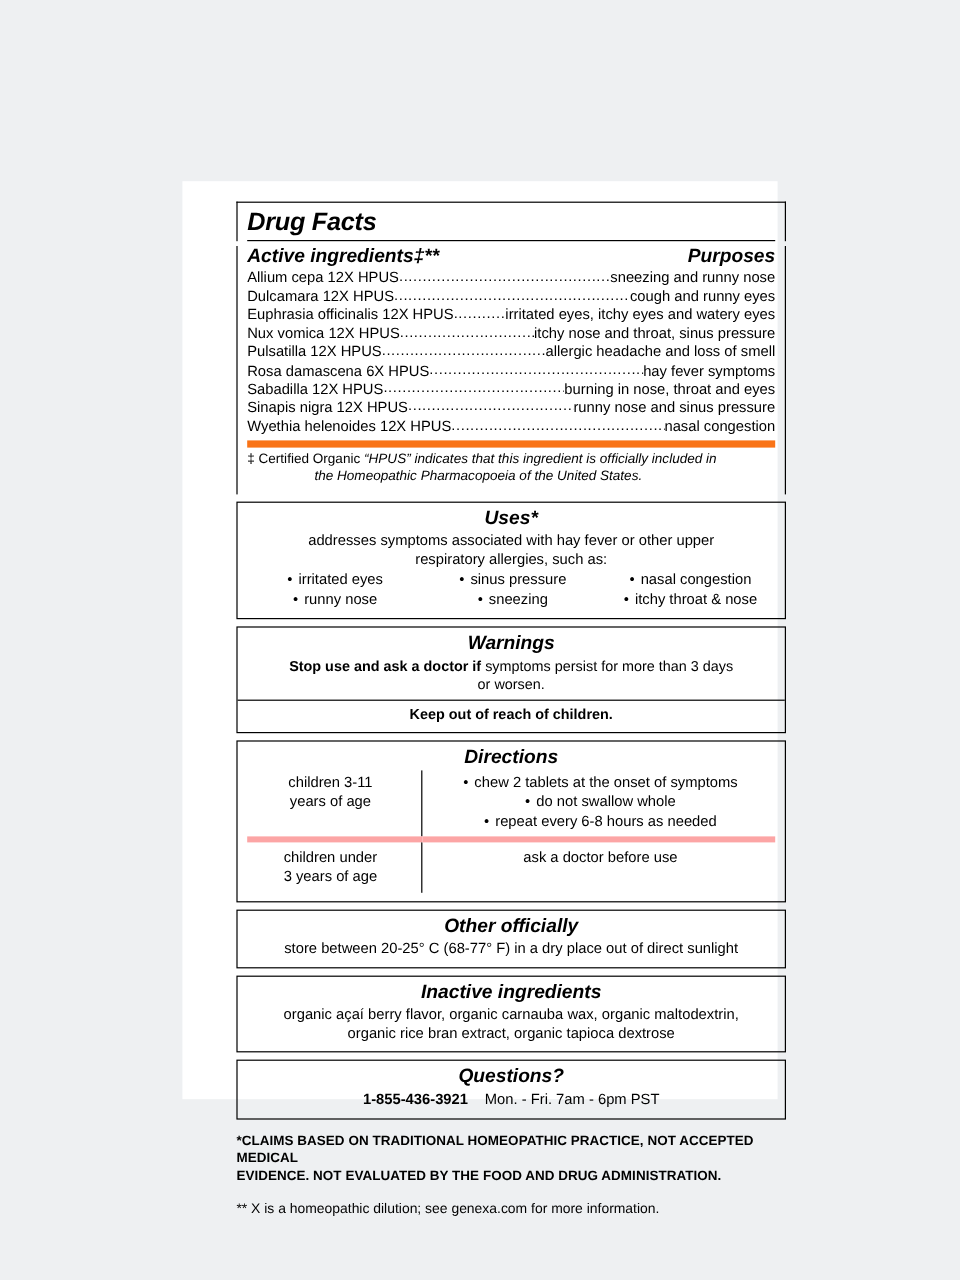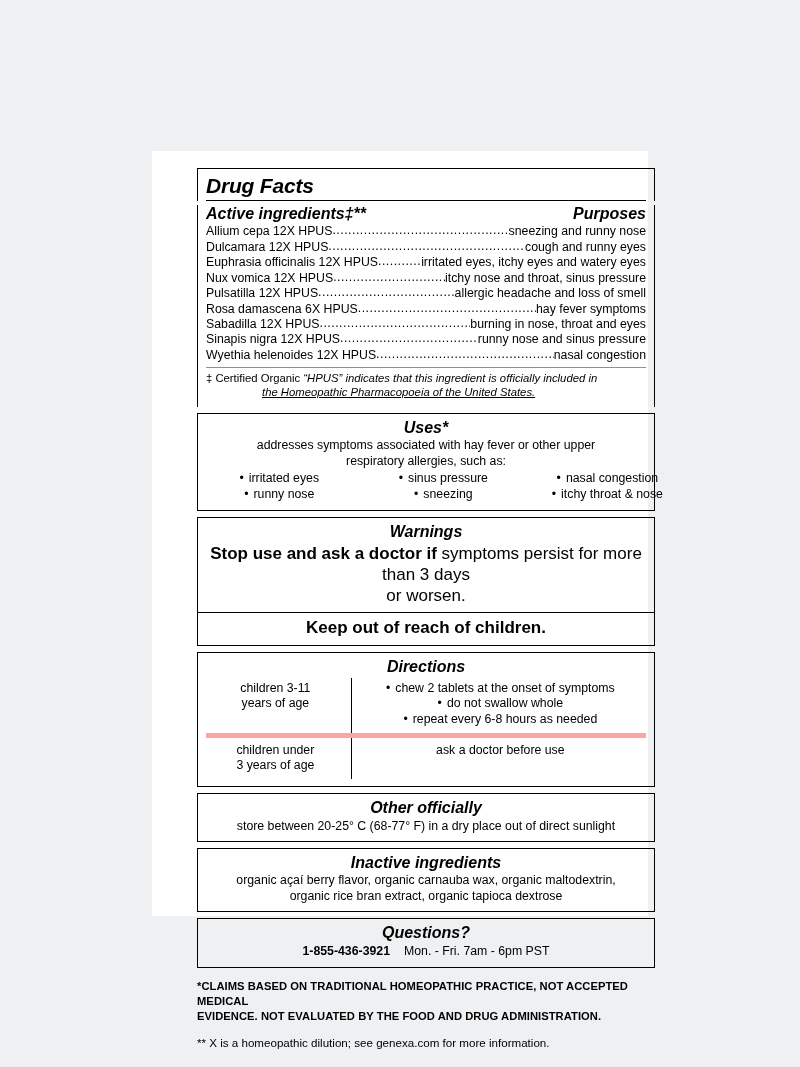--- a/index.html
+++ b/index.html
@@ -98,45 +98,44 @@
     font-size: 12.3px;
     transform: translateY(-1px);
   }
   .ai-purpose { flex: 0 0 auto; text-align: right; }
 
   .footnote {
     font-size: 11.3px;
     line-height: 1.22;
     margin-top: 4px;
     padding-top: 4px;
-    border-top: 1px solid #f97316;
+    border-top: 6px solid #f97316;
   }
   .footnote .ital { font-style: italic; }
-  .footnote .ind { display: block; padding-left: 56px; text-decoration: underline; }
+  .footnote .ind { display: block; padding-left: 56px; }
 
   
   .bullets {
     display: flex;
     margin-top: 2px;
-    gap: 16px;
   }
   .bullets .col { flex: 0 0 33.3%; }
   .bullets .col.c2 { flex: 0 0 34%; }
   .bul {
     font-size: 12.3px;
     line-height: 1.30;
   }
   .bul:before {
     content: "\2022";
     margin-right: 5px;
   }
 
   
   .warn-line {
-    font-size: 17px;
+    font-size: 12px;
     line-height: 1.26;
   }
   .warn-sep {
     border-top: 1px solid #000;
     margin: 5px -8px 4px -8px;
   }
 
   
   .dtable {
     width: 100%;

